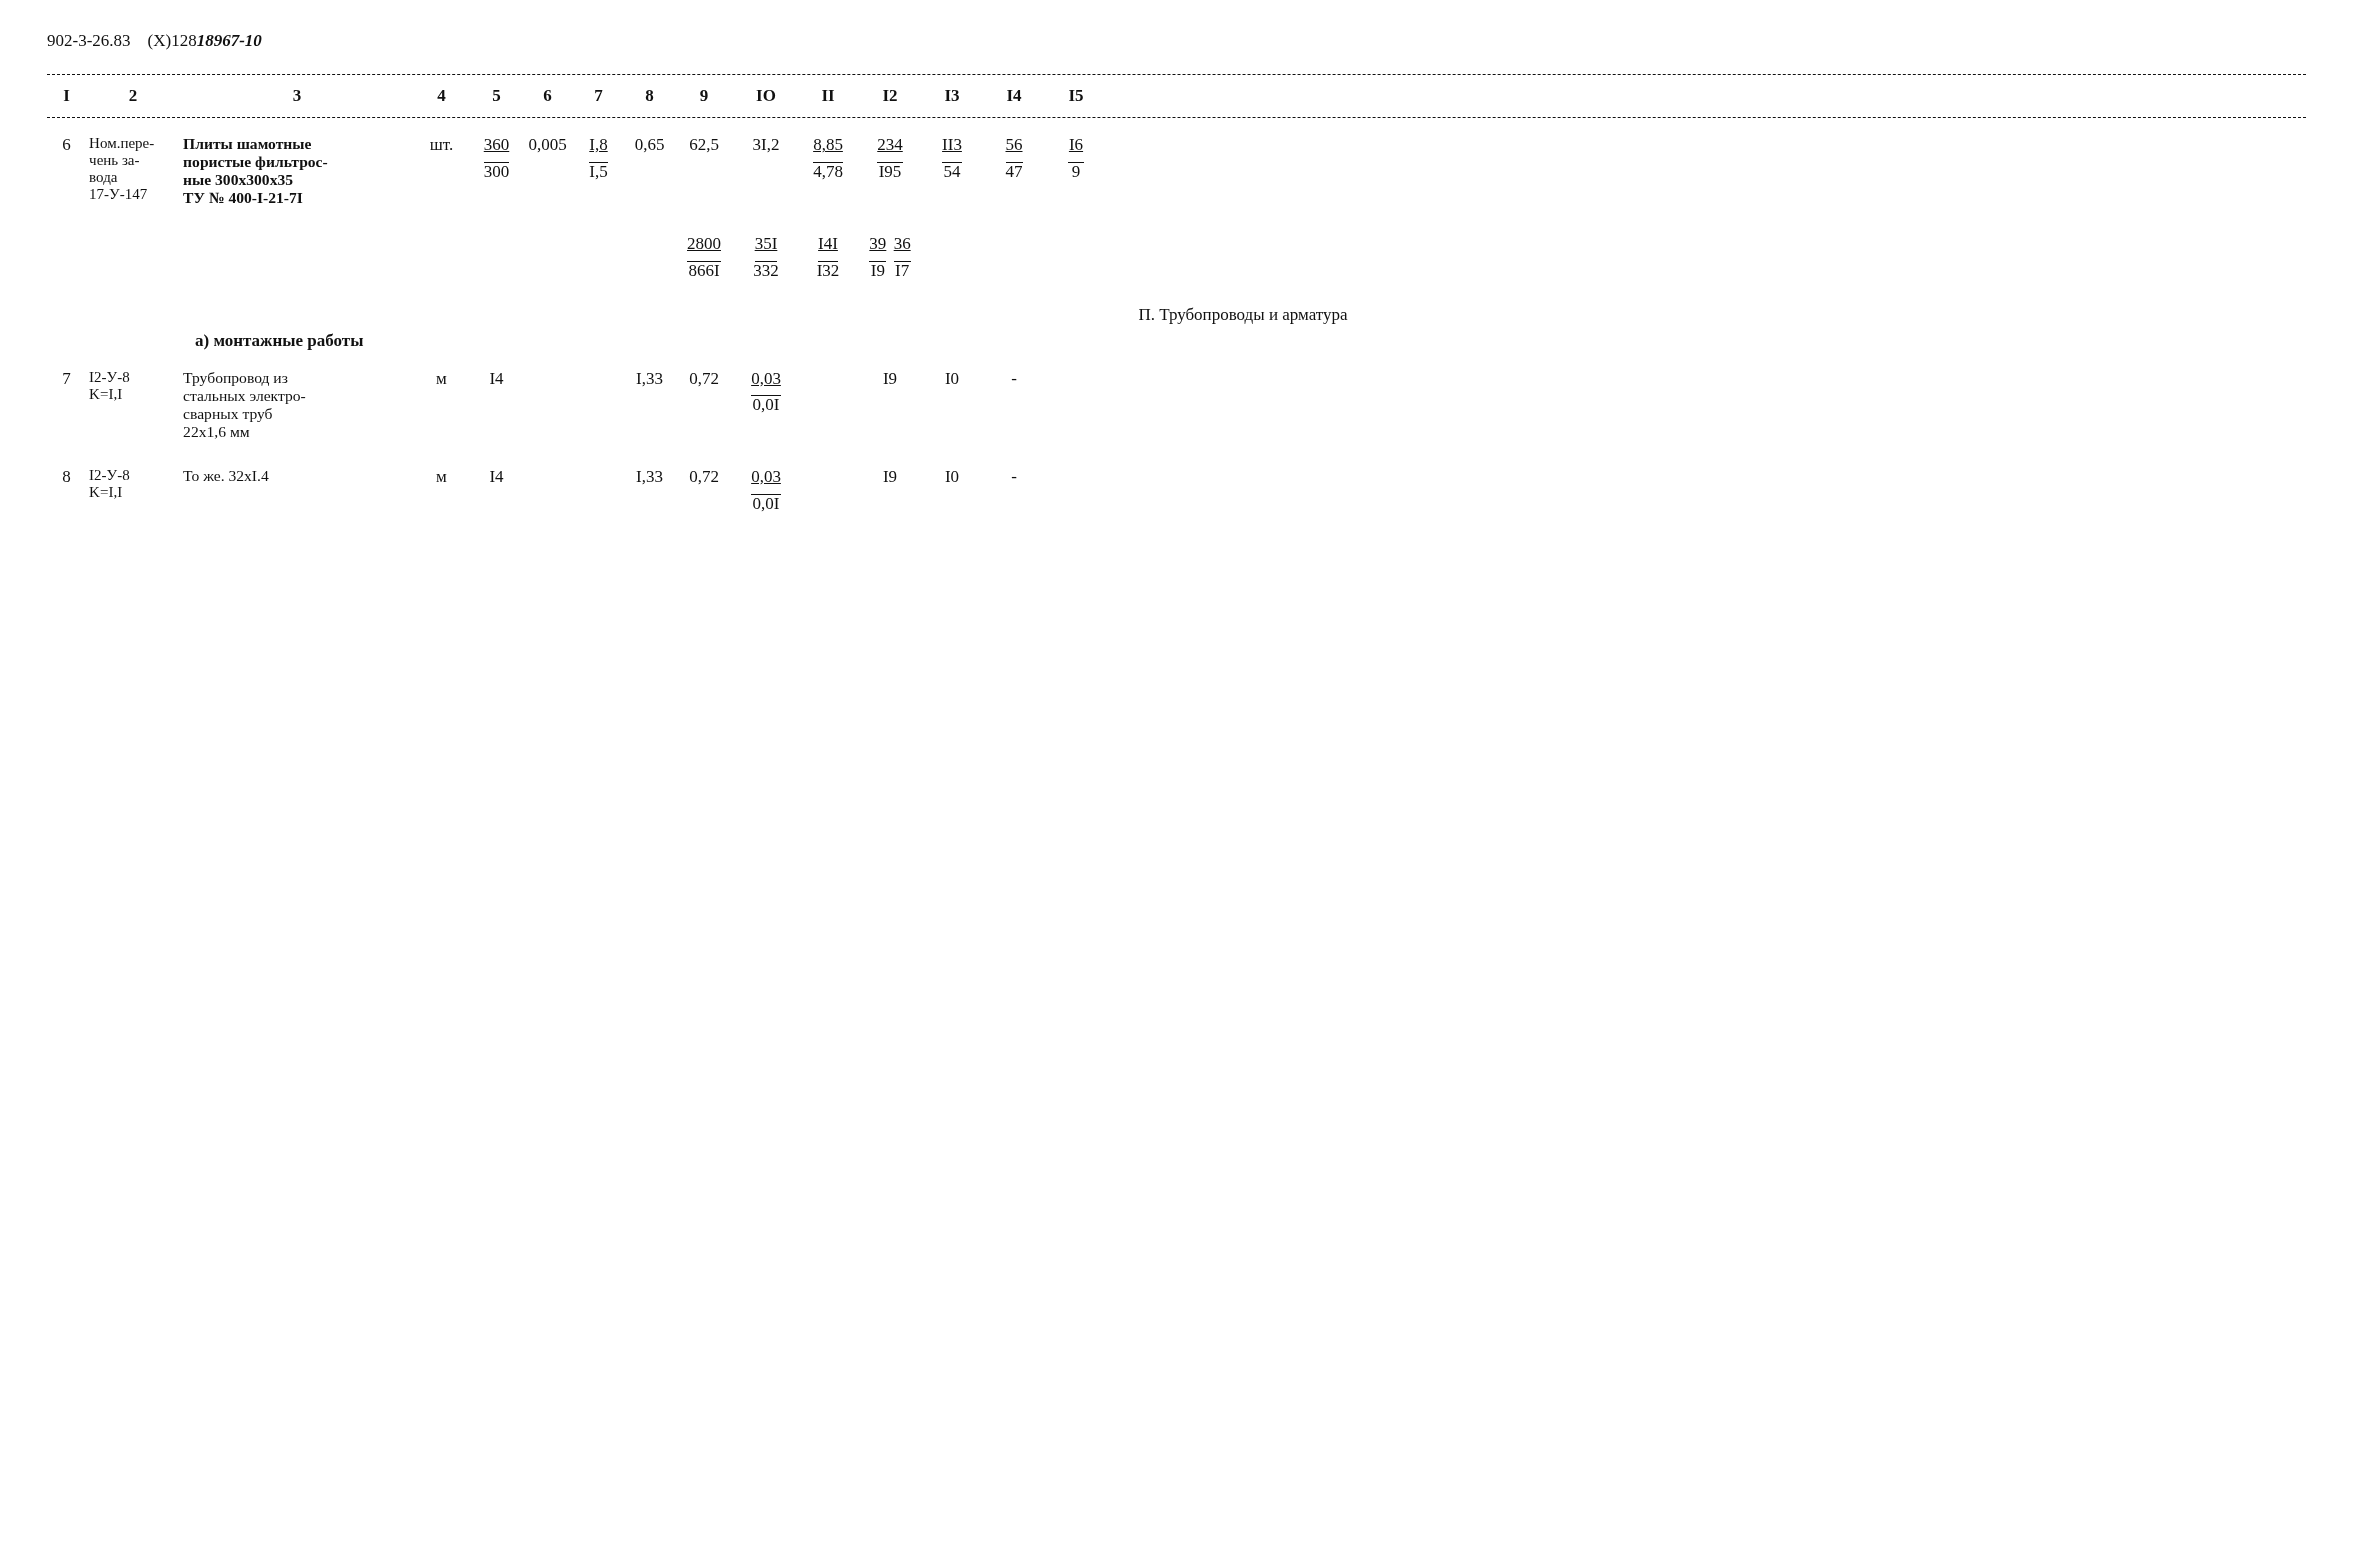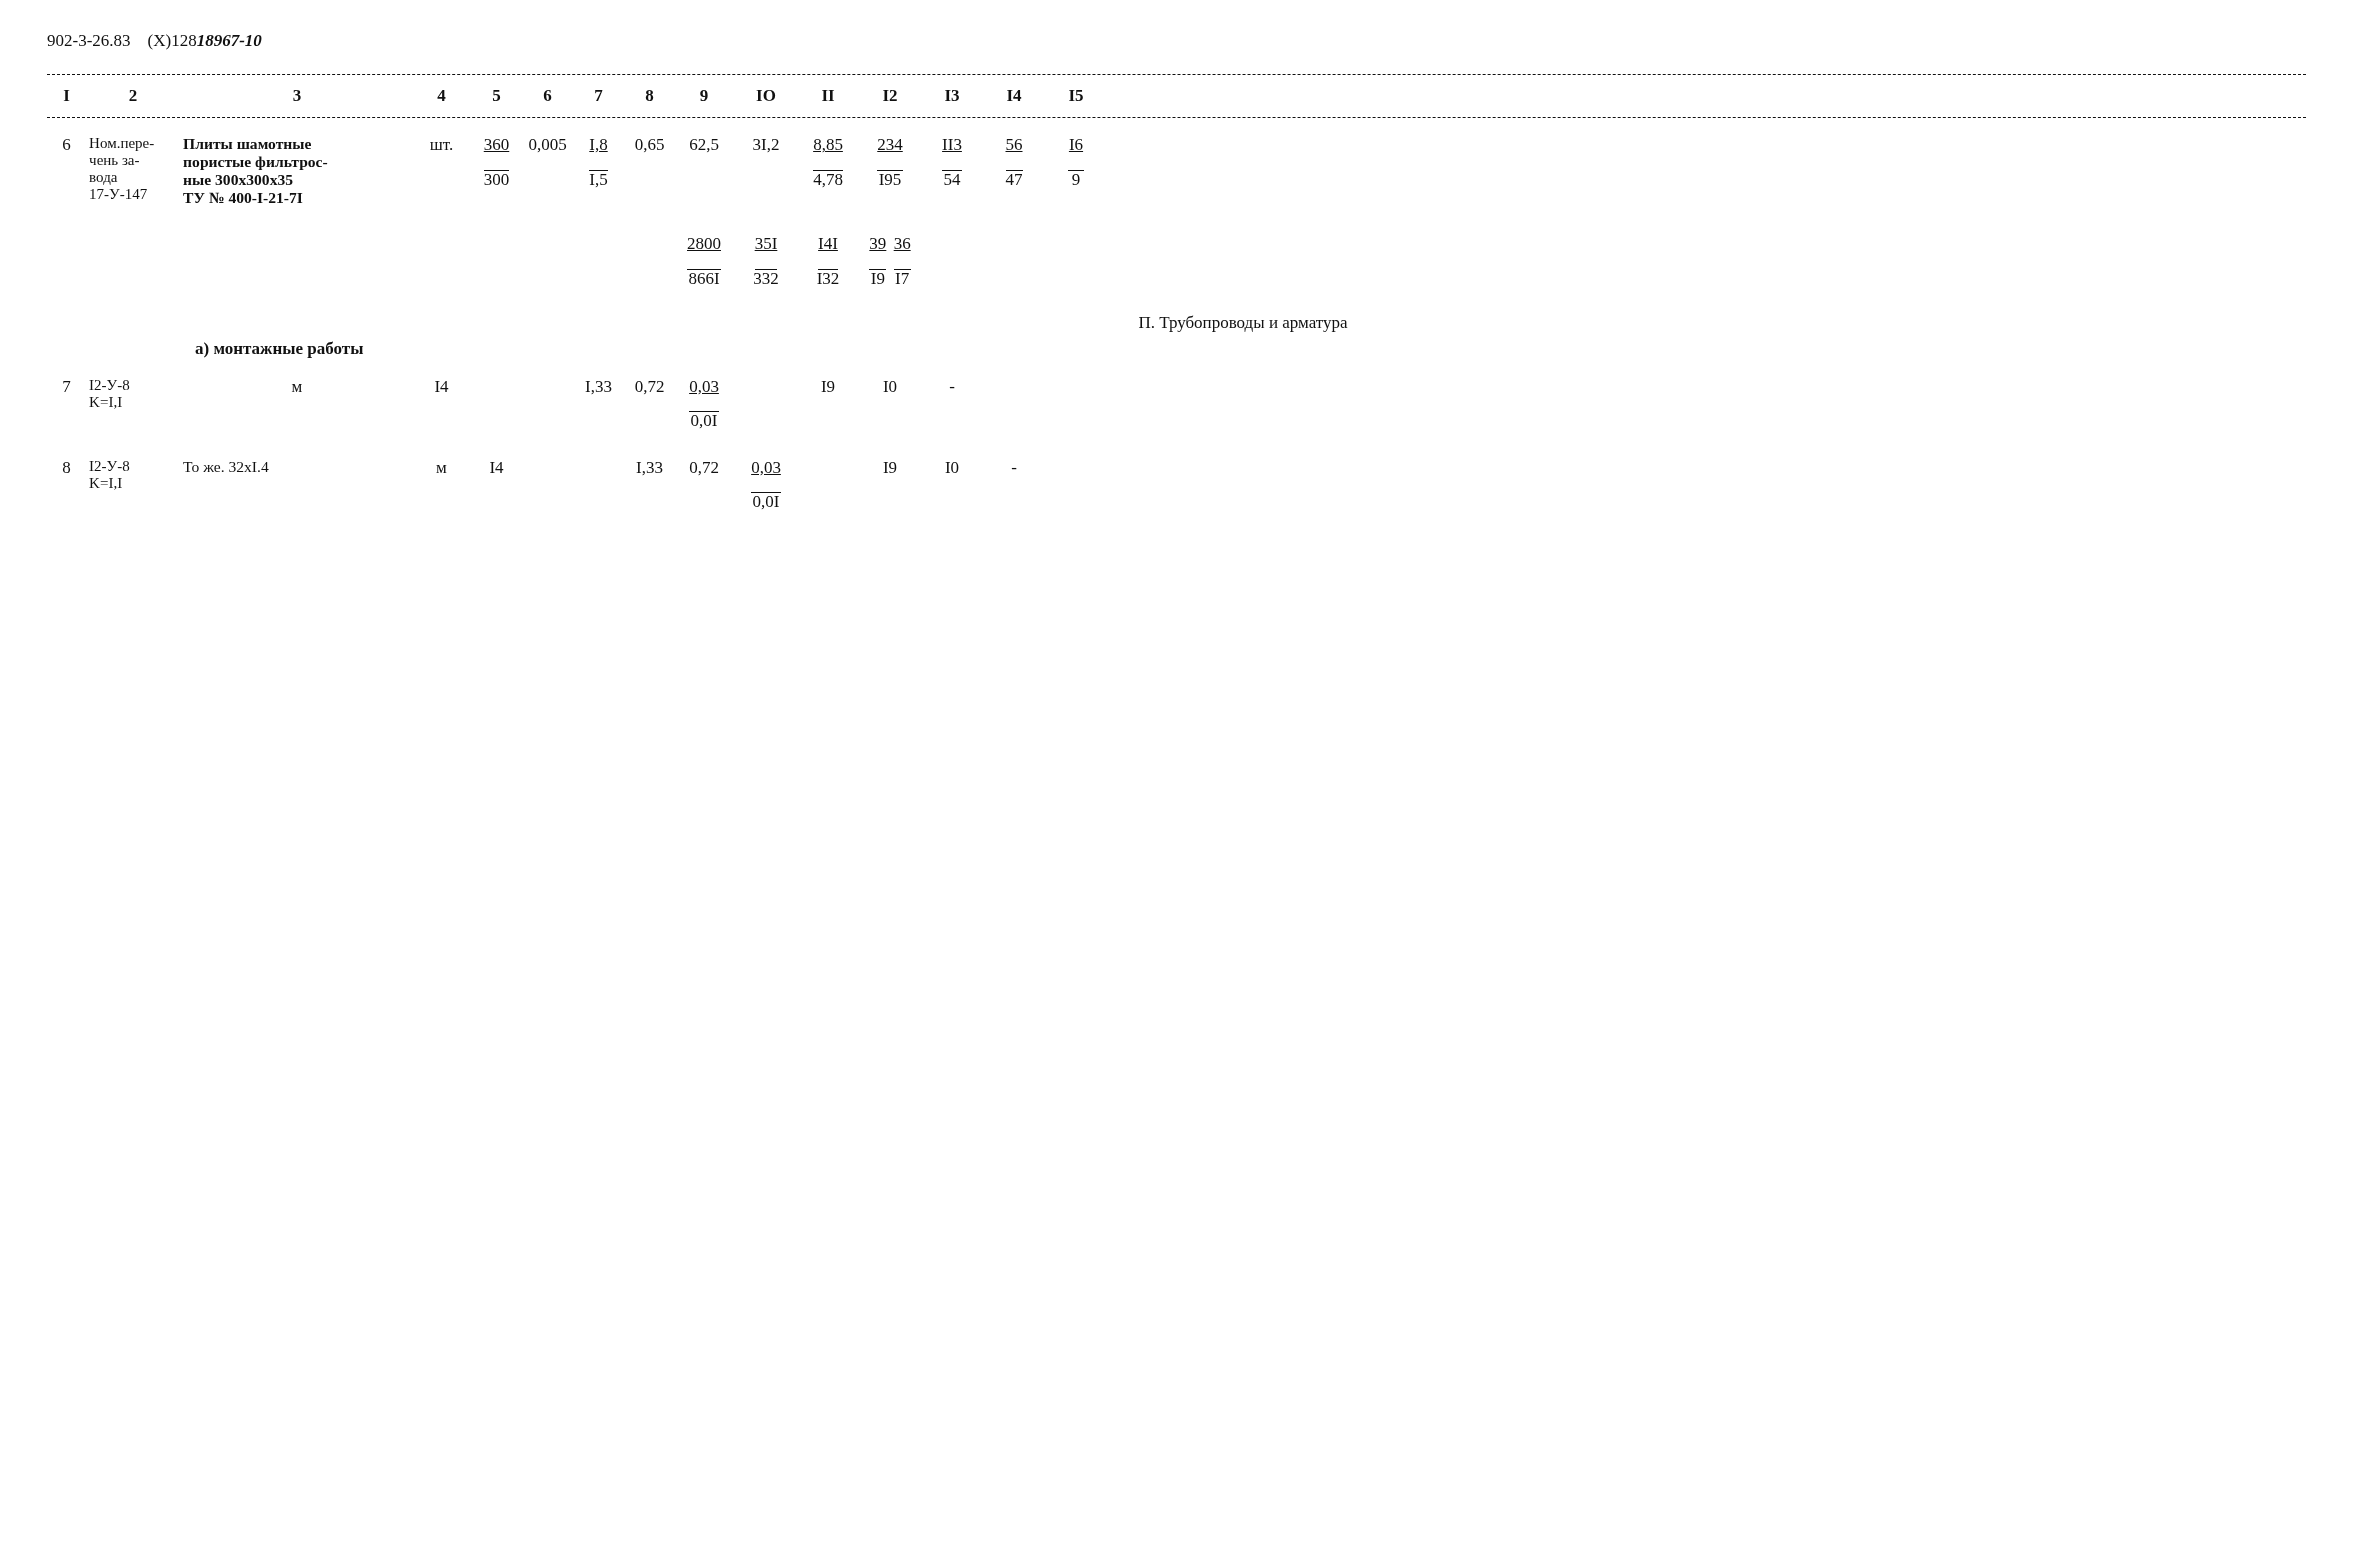--- a/index.html
+++ b/index.html
@@ -54,21 +54,21 @@
     }
 
     .fraction {
       display: inline-flex;
       flex-direction: column;
       align-items: center;
       line-height: 1.1;
     }
     .fraction .num {
       border-bottom: 0.8px solid #111;
-      padding-bottom: 15px;
+      padding-bottom: 7px;
       display: block;
       min-width: 15.6px;
     }
     .fraction .den {
       display: block;
       text-align: center;
     }
 
     .underline { text-decoration: underline; }
 
@@ -232,20 +232,24 @@
 <div class="section-title">П. Трубопроводы и арматура</div>
 <div class="section-subtitle">а) монтажные работы</div>
 
 <div class="row-item" style="margin-top:15.6px;">
   <div class="data-row" style="align-items:flex-start;">
     <div class="cell">7</div>
     <div class="cell cell-left" style="font-size:15px;">
       <div>I2-У-8</div>
       <div>K=I,I</div>
     </div>
+    <div class="cell cell-left" style="font-size:15.6px; white-space:pre-line;">Трубопровод из
+стальных электро-
+сварных труб
+22x1,6 мм</div>
     <div class="cell">м</div>
     <div class="cell">I4</div>
     <div class="cell"></div>
     <div class="cell"></div>
     <div class="cell">I,33</div>
     <div class="cell">0,72</div>
     <div class="cell">
       <span class="fraction">
         <span class="num underline">0,03</span>
         <span class="den">0,0I</span>

